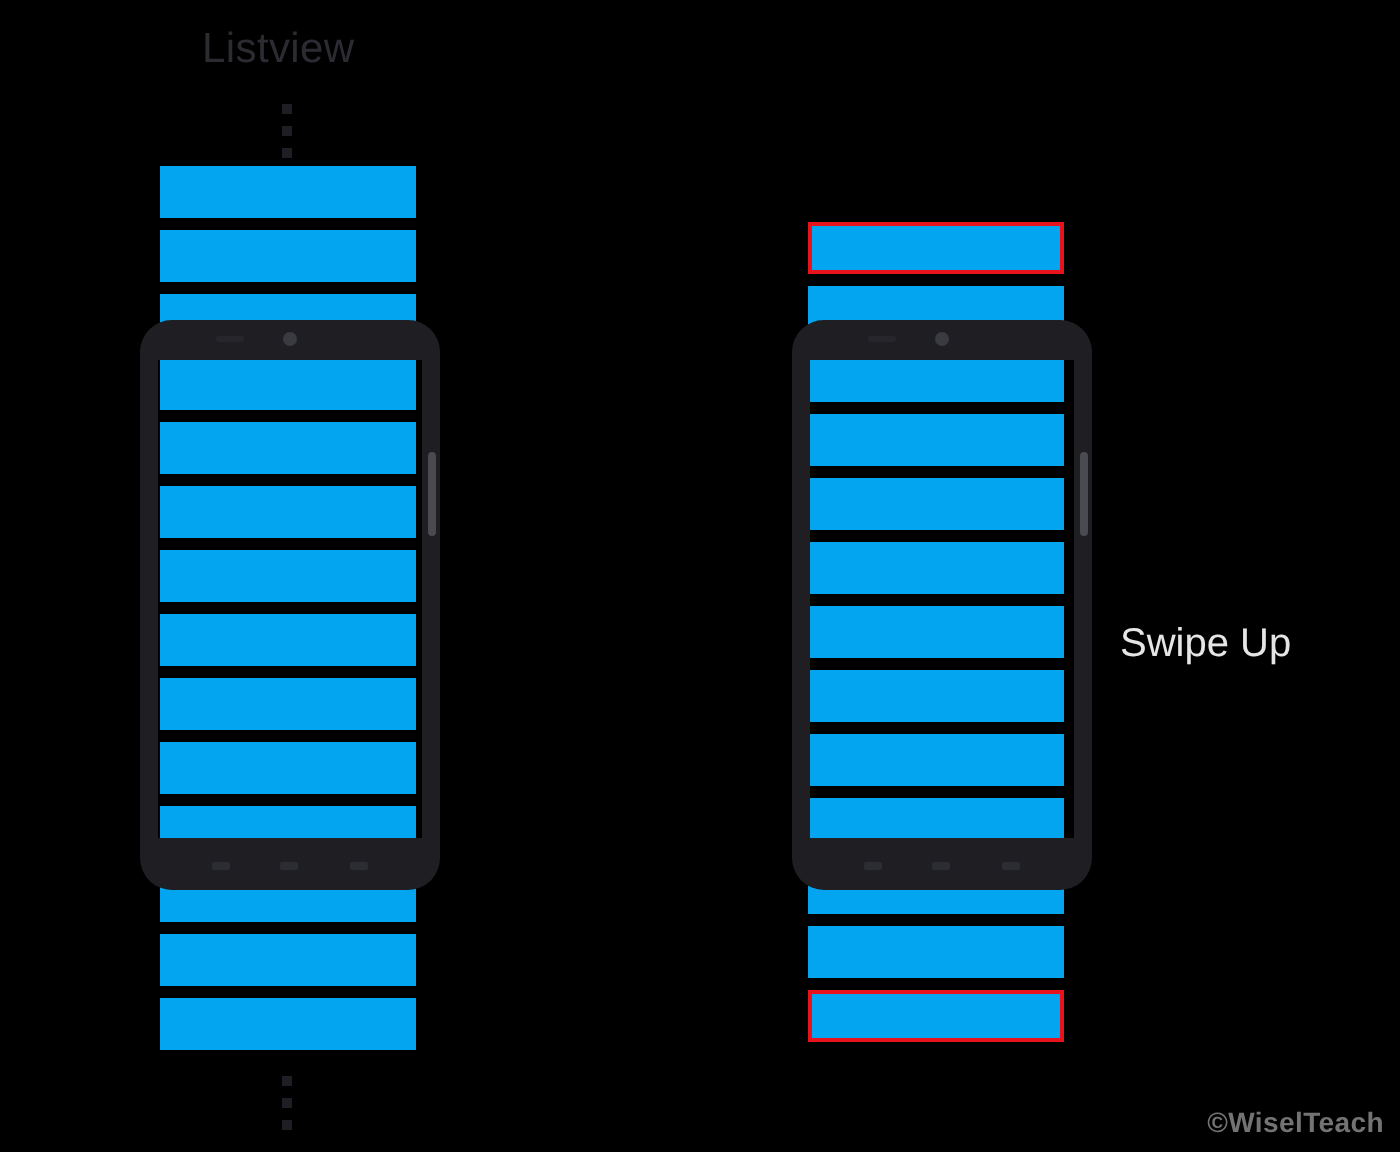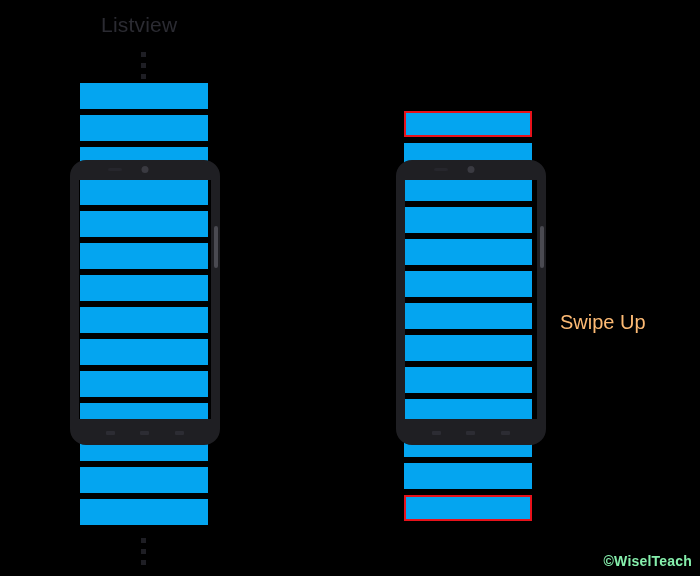--- a/index.html
+++ b/index.html
@@ -25,30 +25,30 @@
     letter-spacing: 0.2px;
     white-space: nowrap;
   }
   #listview-title  { left: 101px; top: 13px; }
   #recycler-title  { left: 404px; top: 60px; }
 
   .swipe-label {
     position: absolute;
     left: 560px;
     top: 311px;
-    color: #fdba74;
+    color: #e5e5e5;
     font-size: 20px;
     white-space: nowrap;
   }
 
   .watermark {
     position: absolute;
     right: 8px;
     bottom: 7px;
-    color: #86efac;
+    color: #737373;
     font-size: 14px;
     font-weight: 700;
     letter-spacing: 0.2px;
     white-space: nowrap;
   }
 
   
   .ellipsis-dots {
     position: absolute;
     display: flex;

